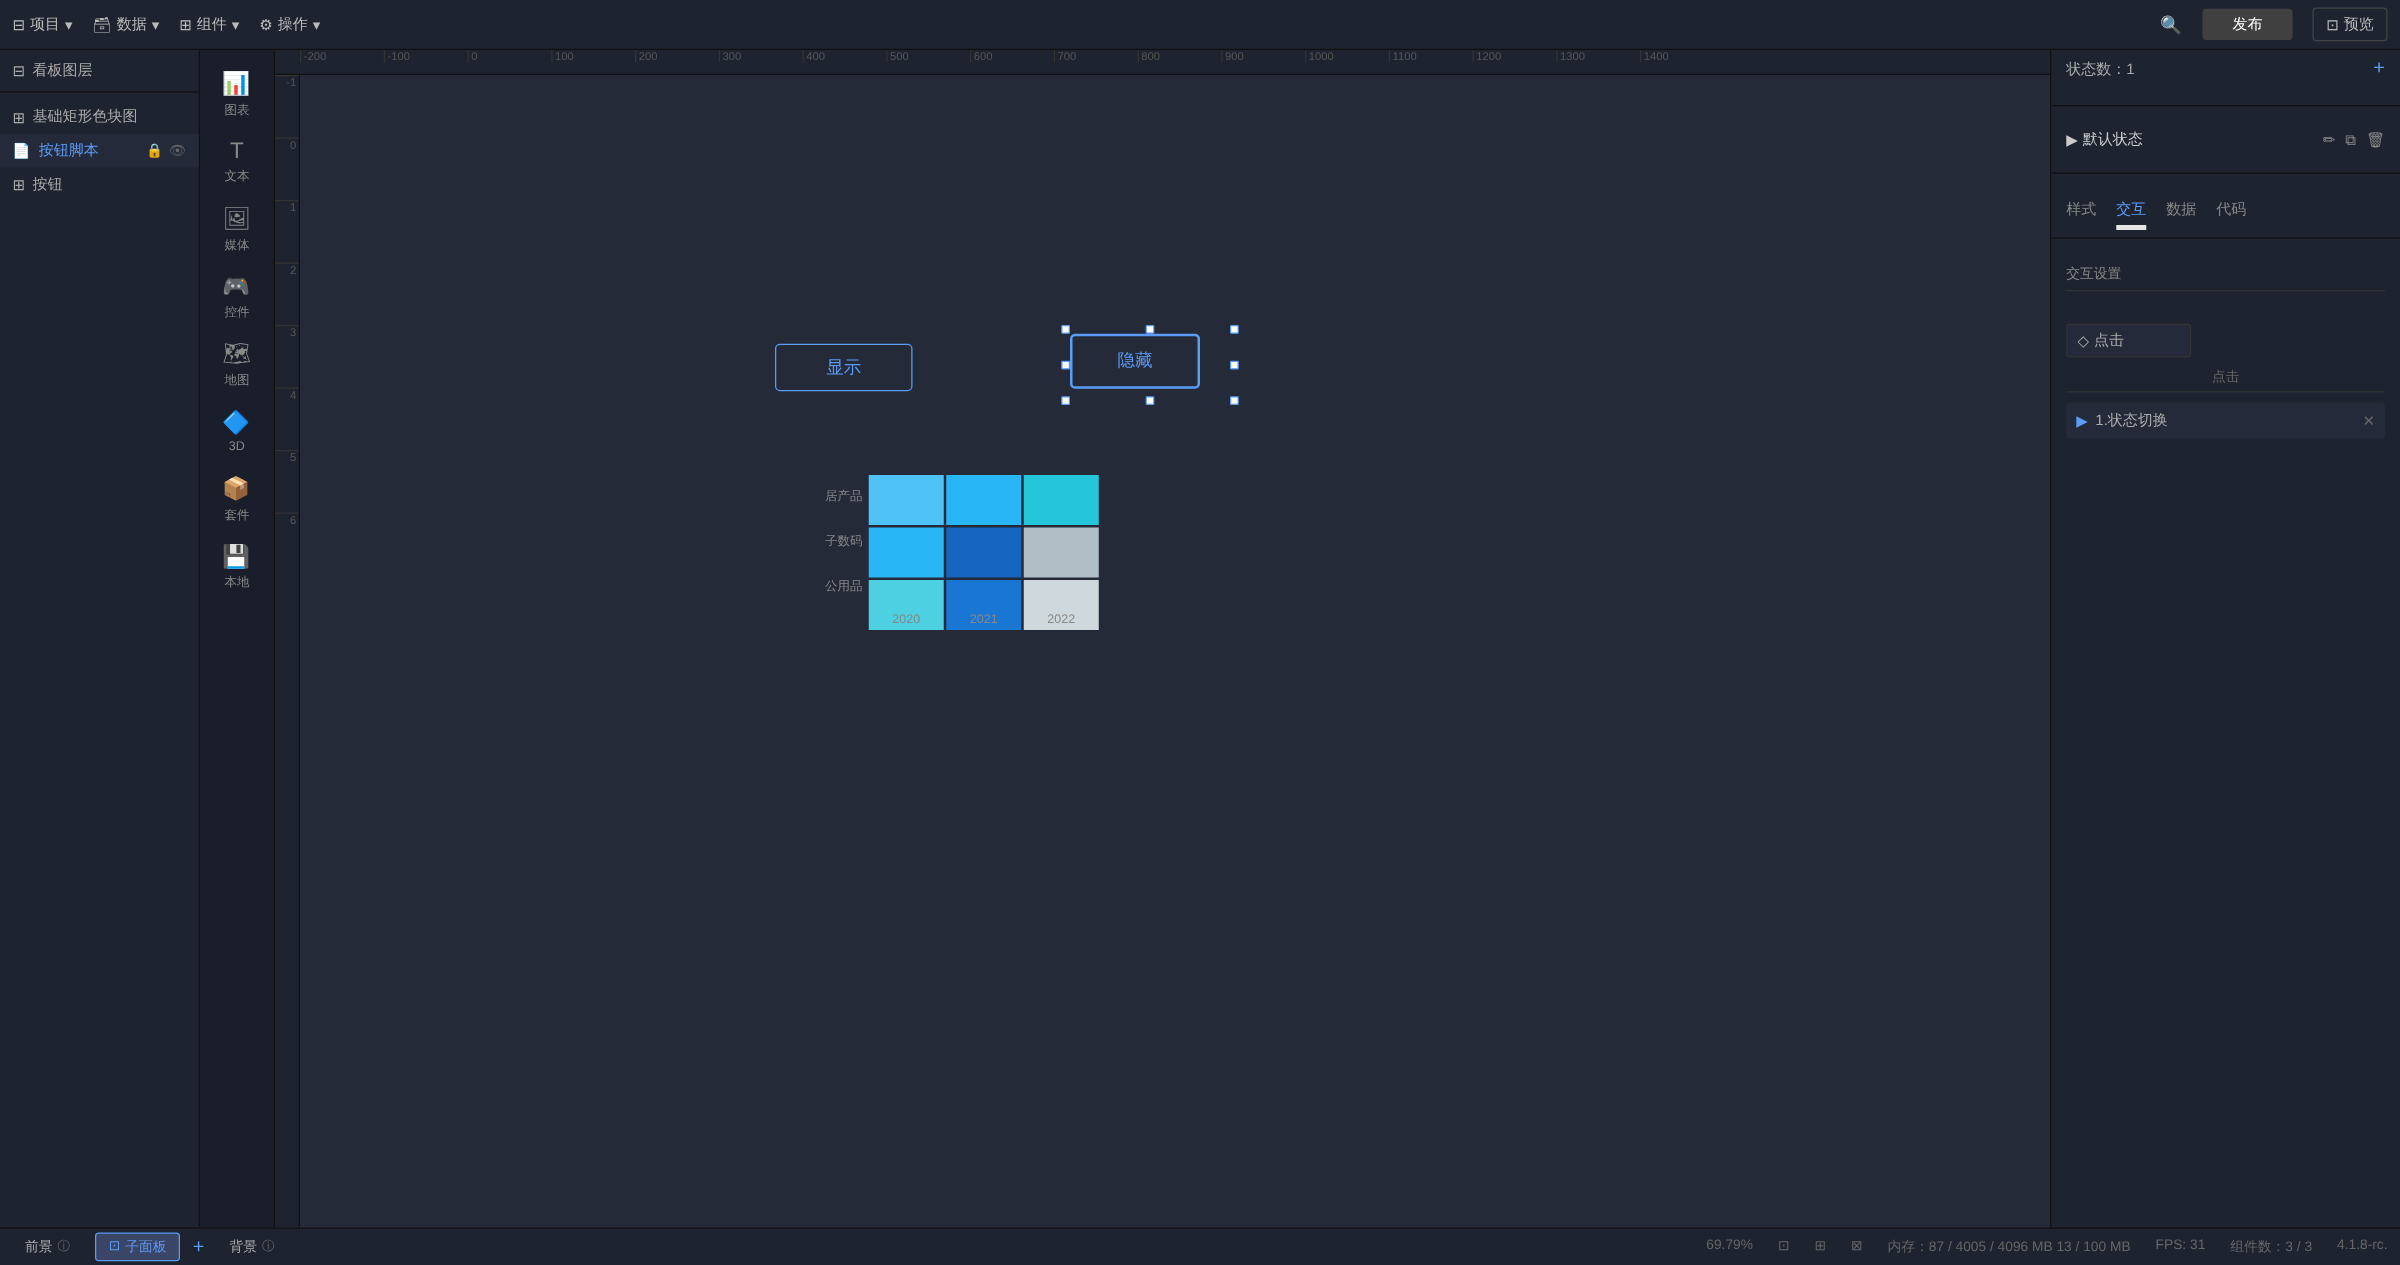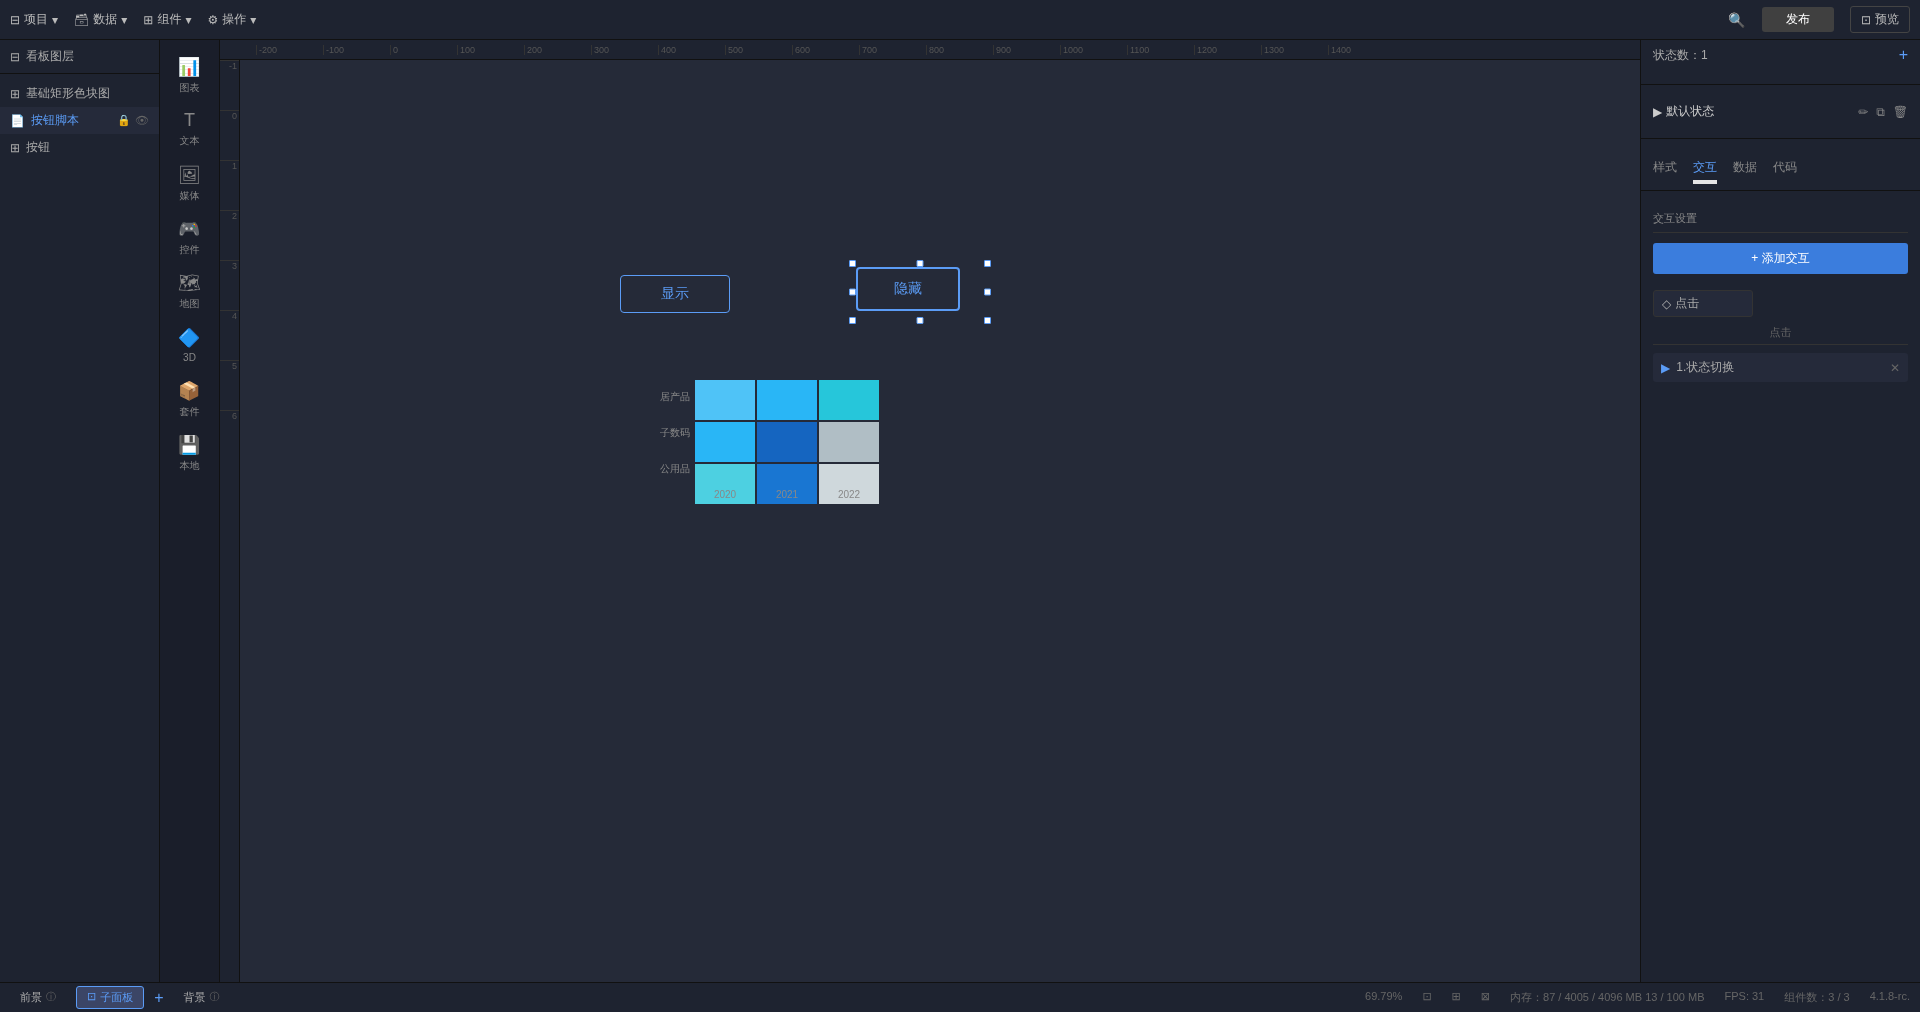--- a/index.html
+++ b/index.html
@@ -26,21 +26,21 @@
     .left-panel-item .item-icons span { color: #666; font-size: 11px; }
 
     
     .sidebar { width: 60px; background: #1a1e2a; border-right: 1px solid #111; display: flex; flex-direction: column; align-items: center; padding-top: 10px; gap: 4px; flex-shrink: 0; }
     .sidebar-btn { width: 50px; height: 50px; display: flex; flex-direction: column; align-items: center; justify-content: center; cursor: pointer; color: #888; border-radius: 4px; font-size: 10px; gap: 3px; }
     .sidebar-btn .sb-icon { font-size: 18px; }
 
     
     .canvas-area { flex: 1; background: #252a38; display: flex; flex-direction: column; overflow: hidden; position: relative; }
     .ruler-h { height: 20px; background: #1e2330; border-bottom: 1px solid #111; display: flex; align-items: center; padding-left: 20px; position: relative; overflow: hidden; }
-    .ruler-marks { display: flex; align-items: center; height: 100%; position: absolute; left: 36px; }
+    .ruler-marks { display: flex; align-items: flex-start; height: 100%; position: absolute; left: 20px; }
     .ruler-mark { color: #555; font-size: 9px; width: 67px; text-align: left; border-left: 1px solid #333; padding-left: 2px; height: 10px; }
     .canvas-body { flex: 1; display: flex; overflow: hidden; position: relative; }
     .ruler-v { width: 20px; background: #1e2330; border-right: 1px solid #111; flex-shrink: 0; position: relative; overflow: hidden; }
     .ruler-v-marks { position: absolute; top: 0; left: 0; width: 100%; }
     .ruler-v-mark { color: #555; font-size: 9px; height: 50px; display: flex; align-items: flex-start; justify-content: flex-end; padding-right: 2px; border-top: 1px solid #333; }
     .canvas-content { flex: 1; position: relative; overflow: hidden; }
 
     
     .show-btn { position: absolute; left: 380px; top: 215px; width: 110px; height: 38px; background: transparent; border: 1px solid #5b9cf6; border-radius: 4px; display: flex; align-items: center; justify-content: center; color: #5b9cf6; cursor: pointer; font-size: 14px; }
     .hide-btn { position: absolute; left: 620px; top: 210px; width: 120px; height: 44px; background: transparent; border: 2px solid #5b9cf6; border-radius: 4px; display: flex; align-items: center; justify-content: center; color: #5b9cf6; cursor: pointer; font-size: 14px; }
@@ -286,21 +286,20 @@
     <div class="right-panel-tabs">
       <span class="right-panel-tab">样式</span>
       <span class="right-panel-tab active">交互</span>
       <span class="right-panel-tab">数据</span>
       <span class="right-panel-tab">代码</span>
     </div>
 
     <div class="right-panel-section">
       <div class="right-panel-label">交互设置</div>
       <div style="height:1px;background:#333;margin-bottom:10px;"></div>
-      <button class="add-interact-btn">+ 添加交互</button>
       <div style="height:16px;"></div>
       
       <div class="trigger-row">
         <div class="trigger-input">
           <span>◇</span>
           <span>点击</span>
         </div>
       </div>
       <div class="trigger-label" style="text-align:center;margin:4px 0;color:#666;">点击</div>
       <div style="height:1px;background:#333;margin-bottom:8px;"></div>

